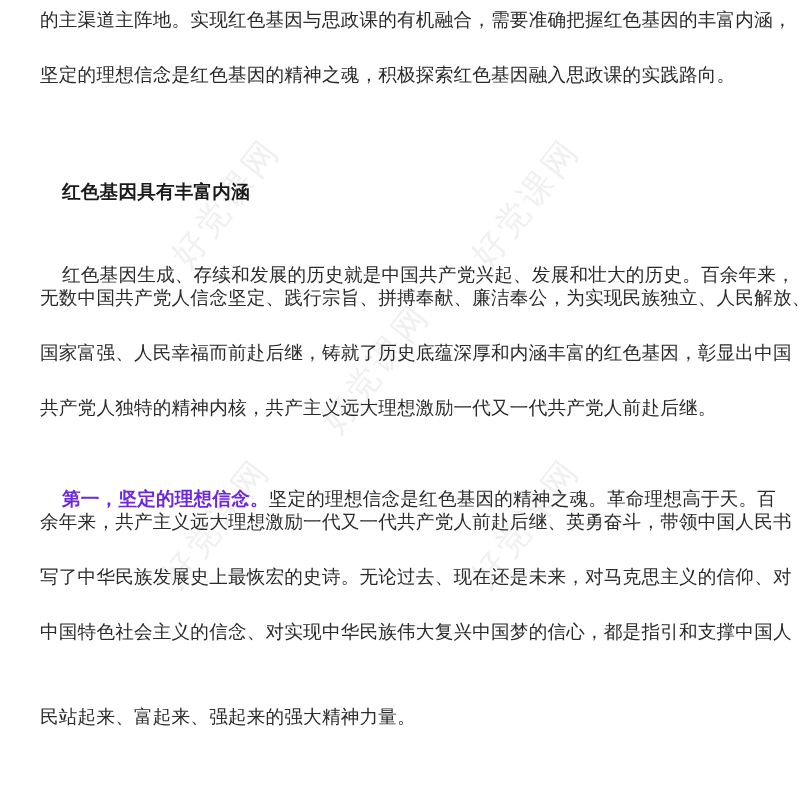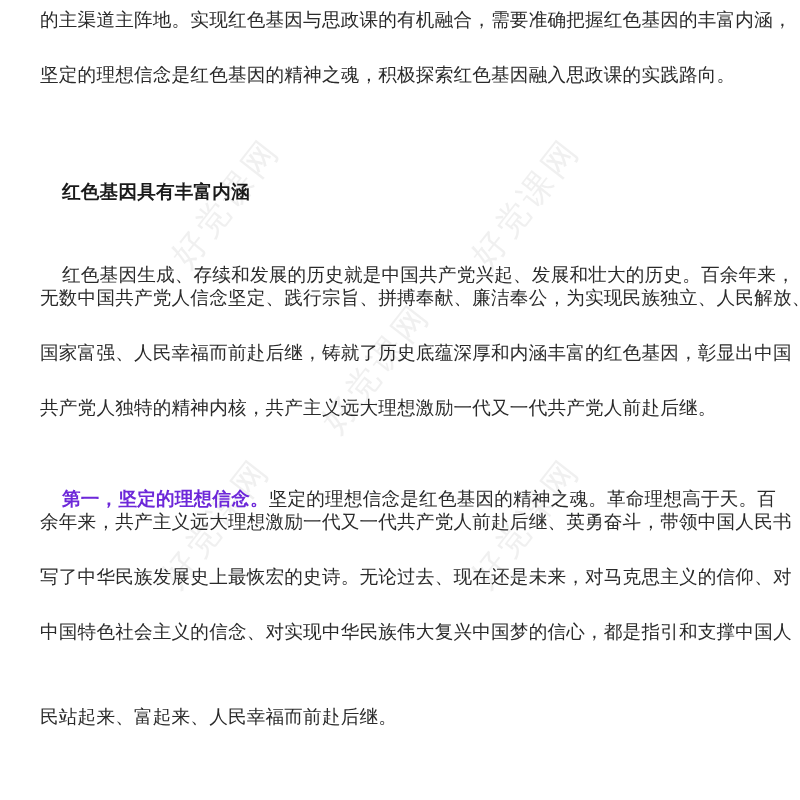--- a/index.html
+++ b/index.html
@@ -71,20 +71,20 @@
     <div class="line" style="top:283px;">无数中国共产党人信念坚定、践行宗旨、拼搏奉献、廉洁奉公，为实现民族独立、人民解放、</div>
     <div class="line" style="top:338px;">国家富强、人民幸福而前赴后继，铸就了历史底蕴深厚和内涵丰富的红色基因，彰显出中国</div>
     <div class="line" style="top:393px;">共产党人独特的精神内核，共产主义远大理想激励一代又一代共产党人前赴后继。</div>
 
     <div class="line indent" style="top:452px;">
       <span class="bold">第一，坚定的理想信念。</span><span>坚定的理想信念是红色基因的精神之魂。革命理想高于天。百</span>
     </div>
     <div class="line" style="top:507px;">余年来，共产主义远大理想激励一代又一代共产党人前赴后继、英勇奋斗，带领中国人民书</div>
     <div class="line" style="top:562px;">写了中华民族发展史上最恢宏的史诗。无论过去、现在还是未来，对马克思主义的信仰、对</div>
     <div class="line" style="top:617px;">中国特色社会主义的信念、对实现中华民族伟大复兴中国梦的信心，都是指引和支撑中国人</div>
-    <div class="line" style="top:702px;">民站起来、富起来、人民幸福而前赴后继。</div>
+    <div class="line" style="top:702px;">民站起来、富起来、强起来的强大精神力量。</div>
 
     <div class="line indent" style="top:785px;">
       <span class="bold">第二，深厚的人民情怀。</span><span>深厚的人民情怀是红色基因的生存之根。江山就是人民，人民</span>
     </div>
 
   </div>
 </div>
 
 </body></html>

